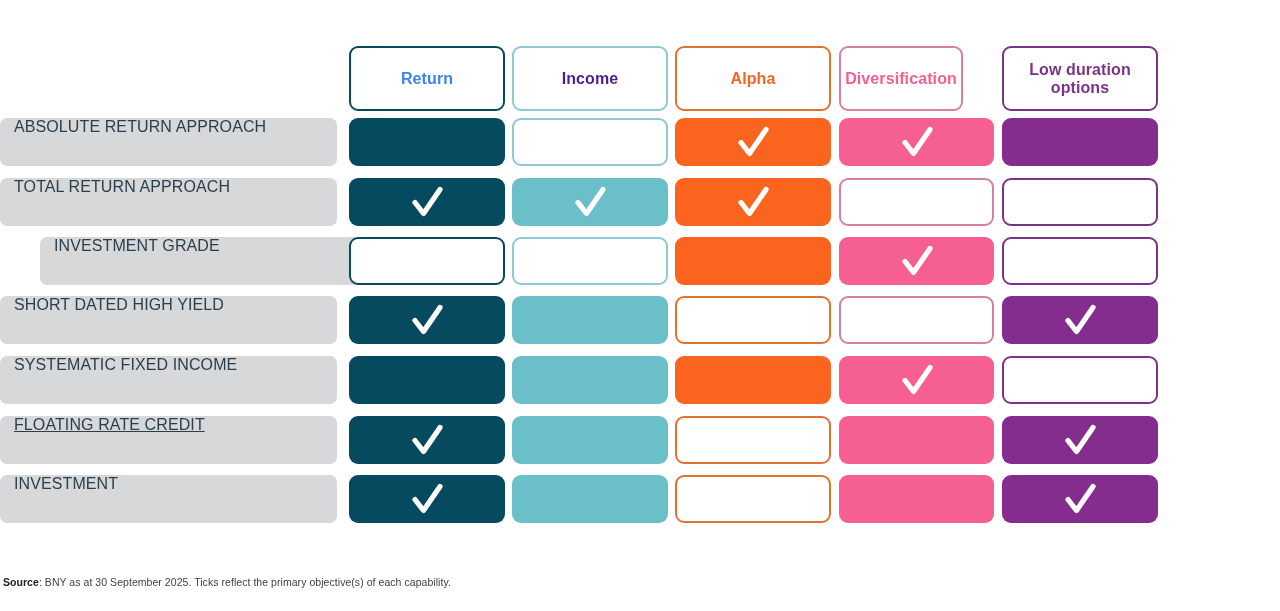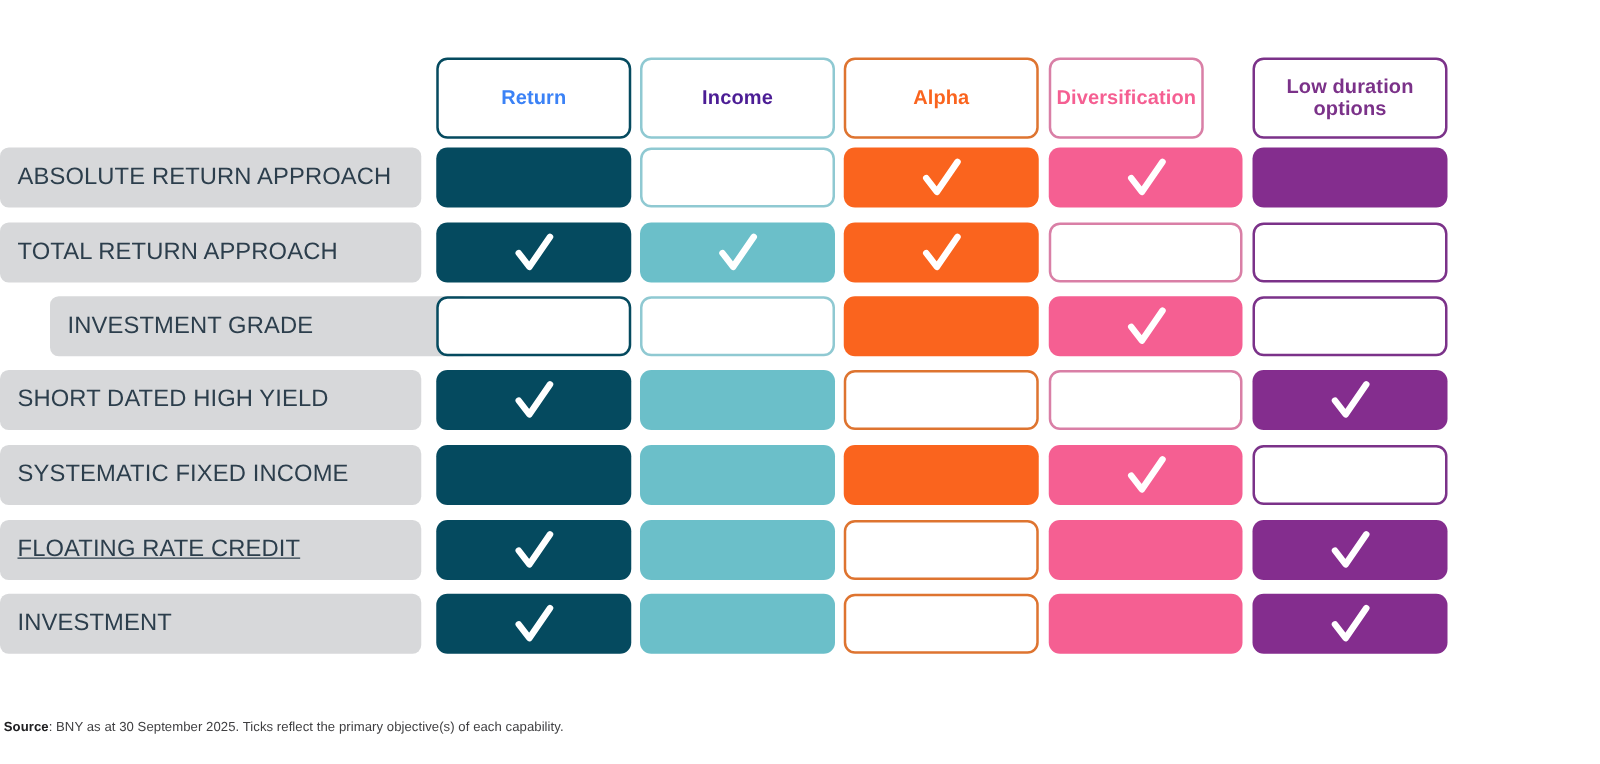--- a/index.html
+++ b/index.html
@@ -30,24 +30,24 @@
     padding:0 6px;
   }
 
   
   .row-label{
     position:absolute;left:0;
     height:48px;width:337px;
     box-sizing:border-box;
     background:#d7d8da;
     border-radius:7px;
-    display:flex;align-items:center;
+    display:flex;align-items:flex-start;
     padding-left:14px;
     color:#2c3e4c;
-    font-size:19px;
+    font-size:16px;
     letter-spacing:.1px;
     white-space:nowrap;
   }
 
   
   .cell{
     position:absolute;
     height:48px;
     box-sizing:border-box;
     border-radius:9px;

